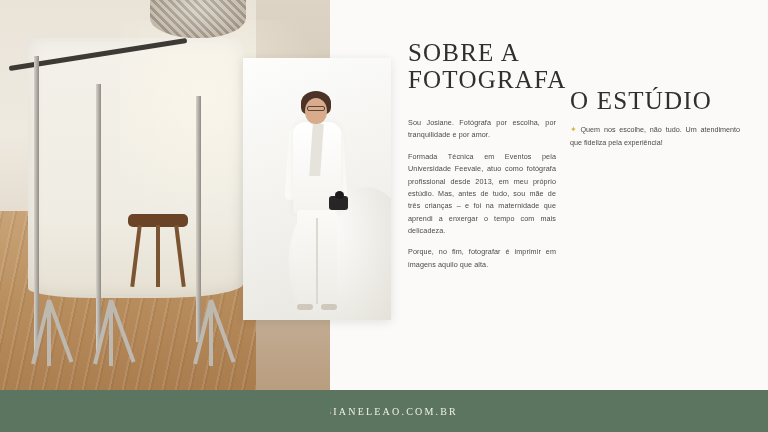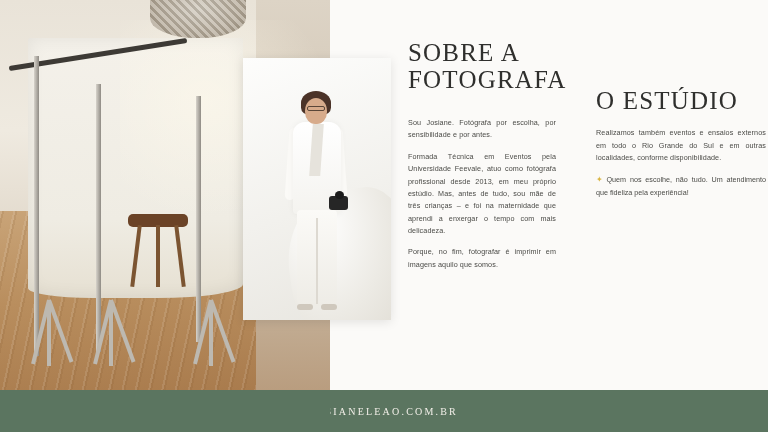--- a/index.html
+++ b/index.html
@@ -174,21 +174,21 @@
   .pp-shoe.l { left: 54px; }
   .pp-shoe.r { left: 78px; }
 
   
   .col-left-text {
     position: absolute;
     left: 408px; top: 40px; width: 148px;
   }
   .col-right-text {
     position: absolute;
-    left: 570px; top: 88px; width: 170px; margin-left: 26px;
+    left: 570px; top: 88px; width: 170px;
   }
 
   h1.title {
     font-family: "Liberation Serif", serif;
     font-weight: 400;
     font-size: 25px;
     line-height: 1.06;
     letter-spacing: 1.2px;
     color: #2f2f2d;
     white-space: pre-line;
@@ -293,28 +293,27 @@
     <div class="pp-head"></div>
     <div class="pp-glasses"></div>
     <div class="pp-camera"></div>
     <div class="pp-shoe l"></div>
     <div class="pp-shoe r"></div>
   </div>
 
   <div class="col-left-text">
     <h1 class="title">SOBRE A
 FOTOGRAFA</h1>
-    <p class="body-para">Sou Josiane. Fotógrafa por escolha, por sensibilidade e por antes.</p>
+    <p class="body-para">Sou Josiane. Fotógrafa por escolha, por tranquilidade e por amor.</p>
     <p class="body-para">Formada Técnica em Eventos pela Universidade Feevale, atuo como fotógrafa profissional desde 2013, em meu próprio estúdio. Mas, antes de tudo, sou mãe de três crianças – e foi na maternidade que aprendi a enxergar o tempo com mais delicadeza.</p>
-    <p class="body-para">Porque, no fim, fotografar é imprimir em imagens aquilo que somos.</p>
+    <p class="body-para">Porque, no fim, fotografar é imprimir em imagens aquilo que alta.</p>
   </div>
 
   <div class="col-right-text">
     <h2 class="title2">O ESTÚDIO</h2>
-    <p class="body-para">Realizamos também eventos e ensaios externos em todo o Rio Grande do Sul e em outras localidades, conforme disponibilidade.</p>
     <p class="star-line"><span class="star-icon">✦</span> <span>Quem nos escolhe, não tudo. Um atendimento que fideliza pela experiência!</span></p>
   </div>
 
   <div class="footer">
     <span class="footer-text">JOSIANELEAO.COM.BR</span>
   </div>
   <div class="footer-strip-left"></div>
 
 </div>
 

